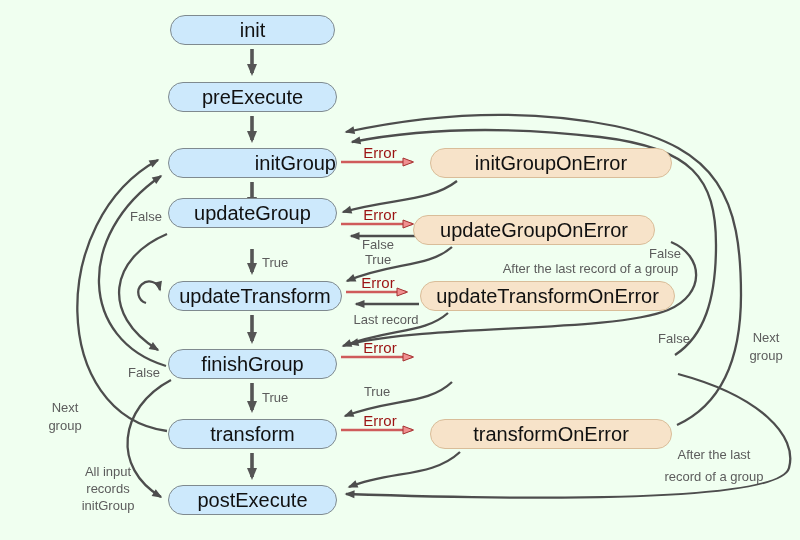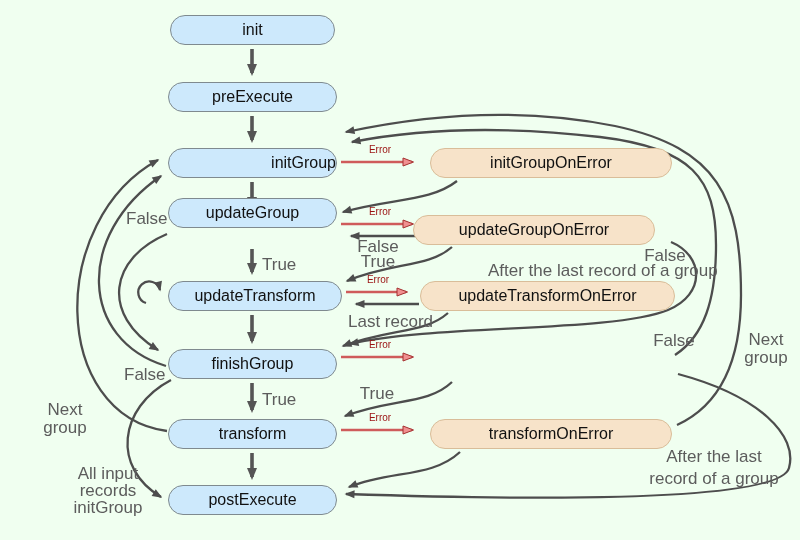--- a/index.html
+++ b/index.html
@@ -1,24 +1,24 @@
 <!DOCTYPE html>
 <html><head>
 <meta charset="utf-8">
 <style>
   html,body{margin:0;padding:0;}
   body{font-family:"Liberation Sans",sans-serif;}
   #stage{position:relative;width:800px;height:540px;background:#f0fff0;overflow:hidden;}
   #arrows{position:absolute;left:0;top:0;}
   .node{position:absolute;height:30px;border-radius:16px;display:flex;align-items:center;justify-content:center;
-        font-size:16px;color:#111;box-sizing:border-box;}
+        font-size:20px;color:#111;box-sizing:border-box;}
   .node.blue{background:#cde9fc;border:1.4px solid #7f8a8f;}
   .node.tan{background:#f7e3c9;border:1.2px solid #d9bd99;}
-  .lbl{position:absolute;font-size:17px;color:#5c5c5c;text-align:center;white-space:nowrap;}
-  .err-lbl{position:absolute;font-size:10px;color:#9b1313;text-align:center;white-space:nowrap;}
+  .lbl{position:absolute;font-size:13px;color:#5c5c5c;text-align:center;white-space:nowrap;}
+  .err-lbl{position:absolute;font-size:15px;color:#9b1313;text-align:center;white-space:nowrap;}
 </style>
 </head>
 <body>
 
 <div id="stage">
 
   <svg id="arrows" width="800" height="540" viewBox="0 0 800 540">
     <defs>
       <marker id="ga" markerUnits="userSpaceOnUse" markerWidth="12" markerHeight="10" refX="9.5" refY="5" orient="auto">
         <path d="M1,1 L11,5 L1,9 z" fill="#4d4d4d"></path>

